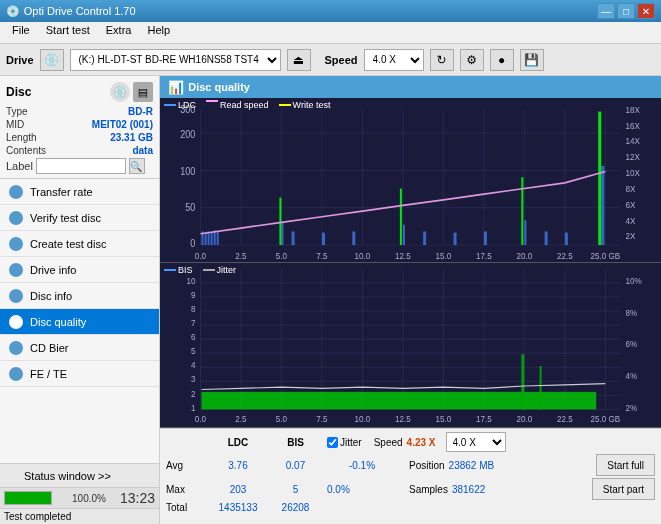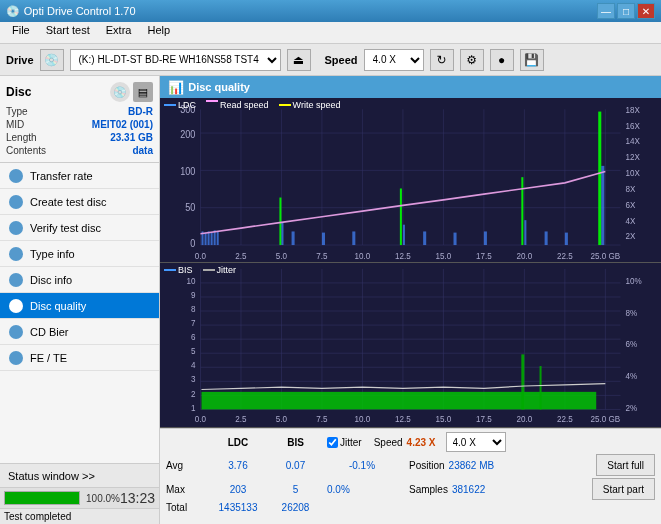--- a/index.html
+++ b/index.html
@@ -44,21 +44,21 @@
     
     
     .nav-item { display: flex; align-items: center; height: 26px; padding: 0 8px; gap: 6px; cursor: pointer; font-size: 11px; border-bottom: 1px solid #e0e0e0; }
     .nav-item.active { background: #0078d7; color: white; }
     .nav-icon { width: 16px; height: 16px; display: flex; align-items: center; justify-content: center; flex-shrink: 0; }
     .nav-circle { width: 14px; height: 14px; border-radius: 50%; background: #5599cc; display: flex; align-items: center; justify-content: center; }
     .nav-item.active .nav-circle { background: white; }
     
     
     .status-bar { margin-top: auto; background: #e8e8e8; border-top: 1px solid #ccc; }
-    .status-window { height: 24px; display: flex; align-items: center; padding: 0 8px; font-size: 11px; cursor: pointer; border-bottom: 1px solid #ccc; }
+    .status-window { height: 24px; display: flex; align-items: center; padding: 0 24px; font-size: 11px; cursor: pointer; border-bottom: 1px solid #ccc; }
     .progress-bar-outer { flex: 1; height: 14px; background: white; border: 1px solid #aaa; position: relative; }
     .progress-bar-inner { height: 100%; background: #00aa00; }
     
     
     .content { flex: 1; background: white; display: flex; flex-direction: column; }
     
     
     .dq-header { background: #4a9fd4; color: white; height: 22px; display: flex; align-items: center; padding: 0 8px; font-size: 11px; font-weight: bold; gap: 4px; }
     .dq-header-icon { font-size: 13px; }
     .btn-start { height: 22px; padding: 0 10px; font-size: 10px; background: #e8e8e8; border: 1px solid #aaa; cursor: pointer; }
@@ -125,45 +125,50 @@
         <span class="disc-val">MEIT02 (001)</span>
       </div>
       <div class="disc-row">
         <span class="disc-key">Length</span>
         <span class="disc-val">23.31 GB</span>
       </div>
       <div class="disc-row">
         <span class="disc-key">Contents</span>
         <span class="disc-val">data</span>
       </div>
+      <div class="label-row">
+        <span class="disc-key">Label</span>
+        <input class="label-input" type="text" value="" style="">
+        <div class="label-btn">🔍</div>
+      </div>
     </div>
 
     <div class="nav-item">
       <div class="nav-icon">
           <div class="nav-circle" style="background:#5599cc;"></div>
         </div>
       <span>Transfer rate</span>
     </div>
     <div class="nav-item">
       <div class="nav-icon">
           <div class="nav-circle" style="background:#5599cc;"></div>
         </div>
+      <span>Verify test disc</span>
+    </div>
+    <div class="nav-item">
+      <div class="nav-icon">
+          <div class="nav-circle" style="background:#5599cc;"></div>
+        </div>
       <span>Create test disc</span>
     </div>
     <div class="nav-item">
       <div class="nav-icon">
           <div class="nav-circle" style="background:#5599cc;"></div>
         </div>
-      <span>Verify test disc</span>
-    </div>
-    <div class="nav-item">
-      <div class="nav-icon">
-          <div class="nav-circle" style="background:#5599cc;"></div>
-        </div>
-      <span>Type info</span>
+      <span>Drive info</span>
     </div>
     <div class="nav-item">
       <div class="nav-icon">
           <div class="nav-circle" style="background:#5599cc;"></div>
         </div>
       <span>Disc info</span>
     </div>
     <div class="nav-item active">
       <div class="nav-icon">
           <div class="nav-circle" style="background:white;"></div>
@@ -180,21 +185,21 @@
       <div class="nav-icon">
           <div class="nav-circle" style="background:#5599cc;"></div>
         </div>
       <span>FE / TE</span>
     </div>
 
     <div class="status-bar" style="margin-top:auto;">
       <div class="status-window">
         <span>Status window &gt;&gt;</span>
       </div>
-      <div style="height:20px; background:#e0e0e0; display:flex; align-items:center; padding:2px 4px; gap:0;">
+      <div style="height:20px; background:#e0e0e0; display:flex; align-items:center; padding:2px 4px; gap:14px;">
         <div class="progress-bar-outer" style="flex:1; height:14px; background:white; border:1px solid #aaa; position:relative;">
           <div class="progress-bar-inner" style="width:100%; height:100%; background:#00aa00;"></div>
         </div>
         <span style="font-size:10px; color:#333; min-width:40px; text-align:right;">100.0%</span>
         <span style="font-size:14px; color:#333;">13:23</span>
       </div>
       <div style="height:16px; background:#e8e8e8; border-top:1px solid #ccc; display:flex; align-items:center; padding:0 4px; font-size:10px;">
         <span>Test completed</span>
       </div>
     </div>
@@ -214,21 +219,21 @@
         <div style="display:flex; align-items:center; gap:2px;">
           <div style="width:12px;height:2px;background:#4499ff;"></div>
           <span style="color:white;">LDC</span>
         </div>
         <div style="display:flex; align-items:flex-start; gap:2px;">
           <div style="width:12px;height:2px;background:#ff99ff;"></div>
           <span style="color:white;">Read speed</span>
         </div>
         <div style="display:flex; align-items:center; gap:2px;">
           <div style="width:12px;height:2px;background:#ffff00;"></div>
-          <span style="color:white;">Write speed</span>
+          <span style="color:white;">Write test</span>
         </div>
       </div>
       <svg width="100%" height="100%" style="display:block;" viewBox="0 0 495 145" preserveAspectRatio="none">
 
         <rect width="495" height="145" fill="#1a1a3a"></rect>
 
         <line x1="40" y1="10" x2="40" y2="130" stroke="#333366" stroke-width="0.5"></line>
         <line x1="80" y1="10" x2="80" y2="130" stroke="#333366" stroke-width="0.5"></line>
         <line x1="120" y1="10" x2="120" y2="130" stroke="#333366" stroke-width="0.5"></line>
         <line x1="160" y1="10" x2="160" y2="130" stroke="#333366" stroke-width="0.5"></line>

